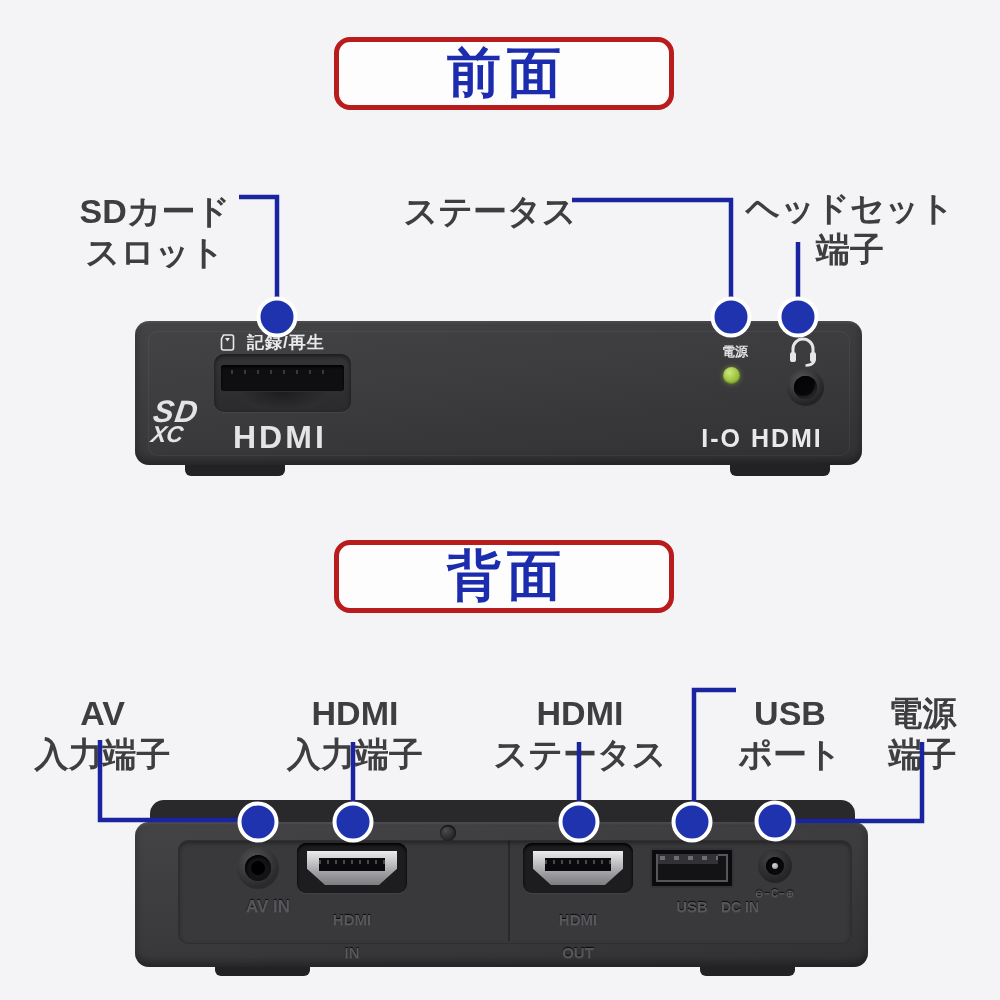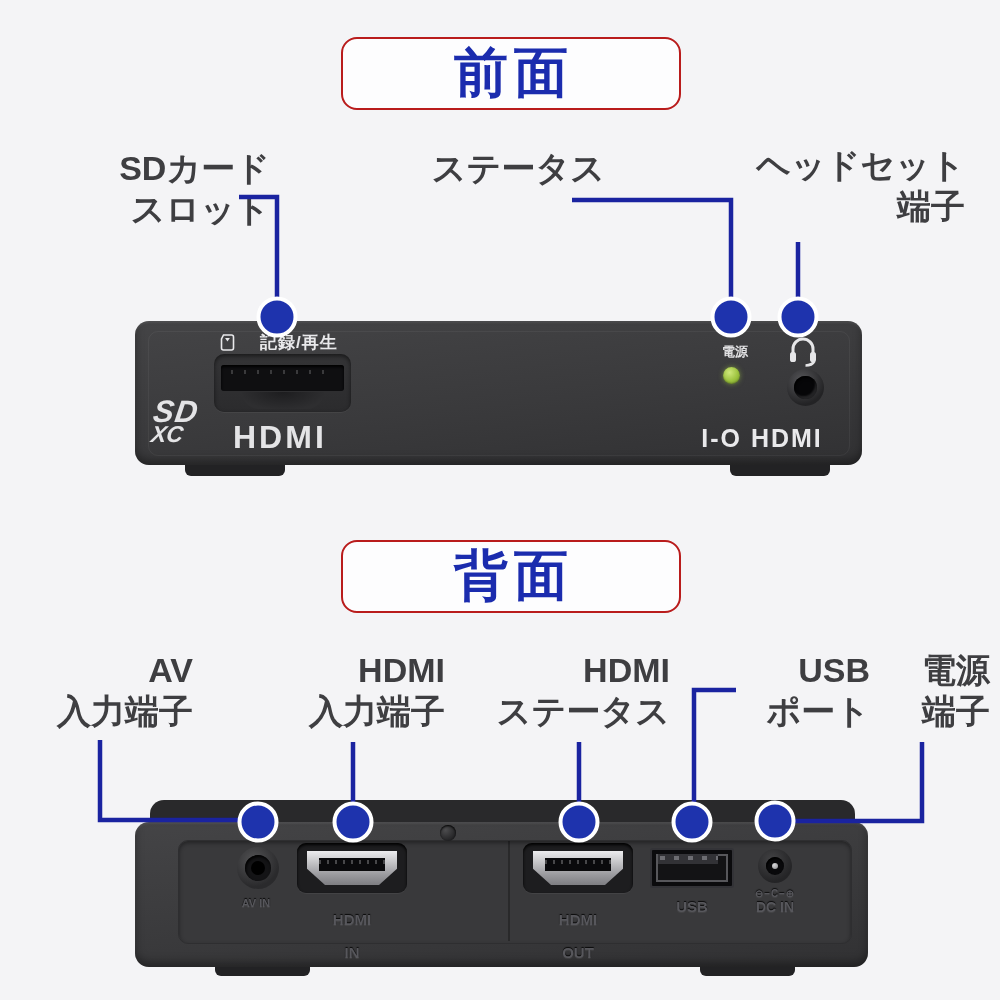--- a/index.html
+++ b/index.html
@@ -3,32 +3,32 @@
 <meta charset="utf-8">
 <style>
   html,body{margin:0;padding:0;}
   body{
     width:1000px;height:1000px;position:relative;overflow:hidden;
     background:#f4f4f6;
     font-family:"Liberation Sans", sans-serif;
   }
   
   .badge{
-    position:absolute;left:341px;width:340px;height:73px;box-sizing:border-box;
-    background:#fdfdfe;border:2px solid #b91c1c;border-radius:16px;
+    position:absolute;left:334px;width:340px;height:73px;box-sizing:border-box;
+    background:#fdfdfe;border:5px solid #b91c1c;border-radius:16px;
     display:flex;align-items:center;justify-content:center;
     font-size:54px;font-weight:bold;color:#1b2cae;
     letter-spacing:6px;padding-left:6px;
   }
   #badge-front{top:37px;}
   #badge-back{top:540px;}
   
   .callout-label{
-    position:absolute;text-align:right;font-weight:bold;
-    font-size:34px;line-height:1.22;color:#3e3e41;white-space:nowrap;
+    position:absolute;text-align:center;font-weight:bold;
+    font-size:34px;line-height:1.22;color:#3e3e41;white-space:nowrap;margin-top:43px;
   }
   
   #overlay{position:absolute;left:0;top:0;z-index:6;pointer-events:none;}
   #overlay path{fill:none;stroke:#1a23a0;stroke-width:4.5;}
   #overlay circle{fill:#1e33ad;stroke:#ffffff;stroke-width:4;}
   
   .device-body{
     position:absolute;border-radius:14px;z-index:2;
     background:linear-gradient(174deg,#444446 0%,#3a3a3c 55%,#313133 100%);
     box-shadow:inset 0 2px 2px rgba(255,255,255,0.07), inset 0 -5px 8px rgba(0,0,0,0.35);
@@ -43,21 +43,21 @@
     position:absolute;z-index:3;border-radius:10px;
     border:1px solid rgba(255,255,255,0.05);pointer-events:none;
   }
   #front-panel-line{left:148px;top:331px;width:700px;height:123px;}
   .foot{position:absolute;height:18px;background:#222224;border-radius:0 0 6px 6px;z-index:0;}
   #front-foot-left{left:185px;top:458px;width:100px;}
   #front-foot-right{left:730px;top:458px;width:100px;}
   #back-foot-left{left:215px;top:958px;width:95px;}
   #back-foot-right{left:700px;top:958px;width:95px;}
   
-  #sd-caption{position:absolute;left:220px;top:331px;z-index:4;display:flex;align-items:center;gap:25px;}
+  #sd-caption{position:absolute;left:220px;top:331px;z-index:4;display:flex;align-items:center;gap:12px;}
   #sd-caption .txt{font-size:17px;font-weight:bold;color:#e9e9eb;letter-spacing:1px;}
   #sd-slot-recess{
     position:absolute;left:214px;top:354px;width:137px;height:58px;z-index:3;
     background:linear-gradient(#343436,#2b2b2d);border-radius:10px;
     box-shadow:inset 0 2px 4px rgba(0,0,0,0.55), 0 1px 0 rgba(255,255,255,0.05);
   }
   #sd-slot-opening{
     position:absolute;left:221px;top:365px;width:123px;height:26px;z-index:4;
     background:#0f0f11;border-radius:3px;
     box-shadow:inset 0 2px 3px #000;
@@ -156,26 +156,26 @@
     background:radial-gradient(circle at 40% 33%,#434345,#242426 70%);}
   #dc-jack .hole{position:absolute;left:8px;top:8px;width:18px;height:18px;border-radius:50%;background:#09090b;
     box-shadow:inset 1px 2px 2px #000;}
   #dc-jack .pin{position:absolute;left:14px;top:14px;width:6px;height:6px;border-radius:50%;
     background:radial-gradient(circle at 35% 30%,#d8d8da,#8a8a8e);}
   .port-label{
     position:absolute;z-index:4;text-align:center;font-weight:bold;color:#57575c;
     text-shadow:0 -1px 1px rgba(0,0,0,0.85), 0 1px 1px rgba(255,255,255,0.07);
     line-height:1.12;white-space:pre-line;
   }
-  #av-in-label{left:216px;top:897px;width:80px;font-size:11px;}
+  #av-in-label{left:228px;top:897px;width:80px;font-size:17px;}
   #hdmi-in-label{left:312px;top:895px;width:80px;font-size:15px;}
   #hdmi-out-label{left:538px;top:895px;width:80px;font-size:15px;}
   #usb-label{left:652px;top:899px;width:80px;font-size:15px;}
   #dc-polarity{left:735px;top:888px;width:80px;font-size:10px;letter-spacing:1px;}
-  #dc-in-label{left:735px;top:900px;width:80px;font-size:14px;}
+  #dc-in-label{left:700px;top:900px;width:80px;font-size:14px;}
 </style>
 </head>
 <body>
 
 <div class="badge" id="badge-front">前面</div>
 
 <div class="callout-label" style="left:40px;top:148px;width:230px;">
   <div>SDカード</div>
   <div>スロット</div>
 </div>
@@ -222,21 +222,21 @@
   <path d="M30.5 27 q-2.5 4.5 -9 4.5" fill="none" stroke="#e6e6e8" stroke-width="2.6"></path>
 </svg>
 <div id="headset-jack">
   <div class="hole"></div>
 </div>
 
 <div id="brand-logo">I-O HDMI</div>
 
 <div class="badge" id="badge-back">背面</div>
 
-<div class="callout-label" style="left:28px;top:650px;width:165px;">
+<div class="callout-label" style="left:20px;top:650px;width:165px;">
   <div>AV</div>
   <div>入力端子</div>
 </div>
 <div class="callout-label" style="left:265px;top:650px;width:180px;">
   <div>HDMI</div>
   <div>入力端子</div>
 </div>
 <div class="callout-label" style="left:490px;top:650px;width:180px;">
   <div>HDMI</div>
   <div>ステータス</div>

